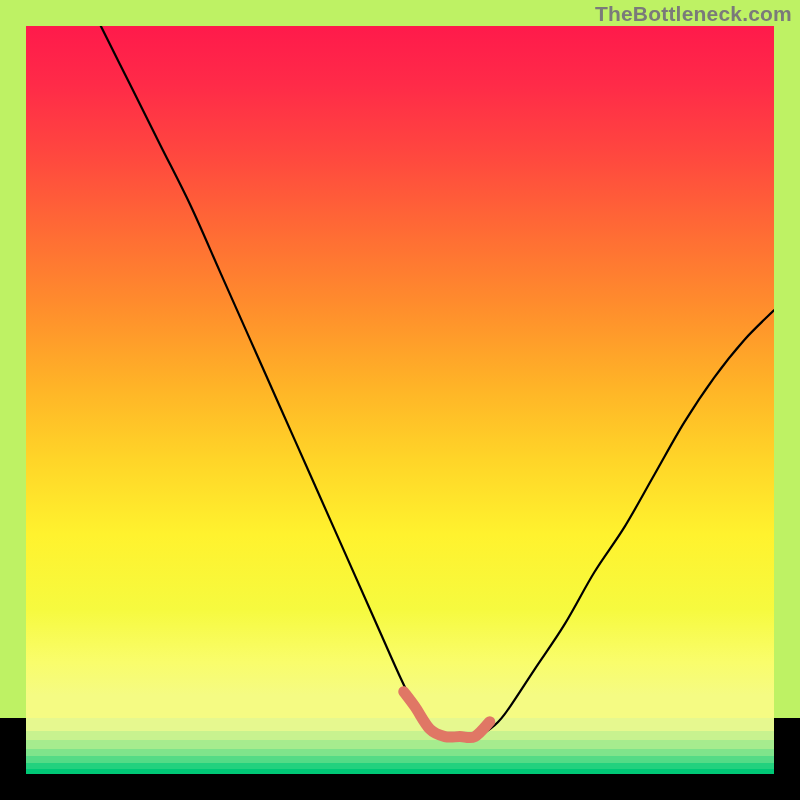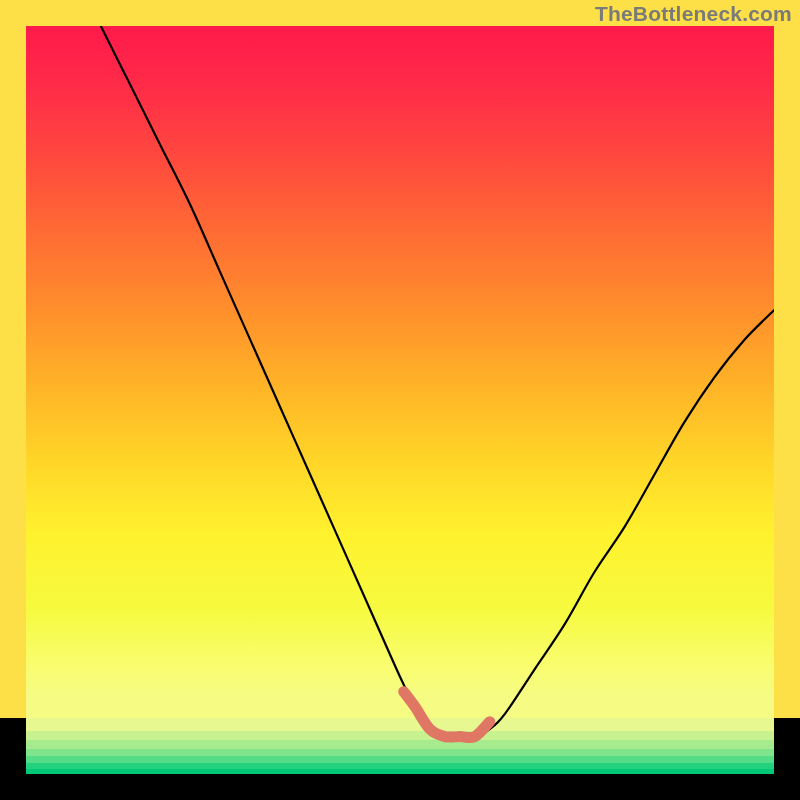--- a/index.html
+++ b/index.html
@@ -7,21 +7,21 @@
     padding: 0;
     width: 800px;
     height: 800px;
     background: #000;
     overflow: hidden;
   }
   .frame {
     position: relative;
     width: 800px;
     height: 718px;
-    background: #fde047;
+    background: #bef264;
   }
   .plot-area {
     position: absolute;
     left: 26px;
     top: 26px;
     width: 748px;
     height: 748px;
     
     background: linear-gradient(
       to bottom,

